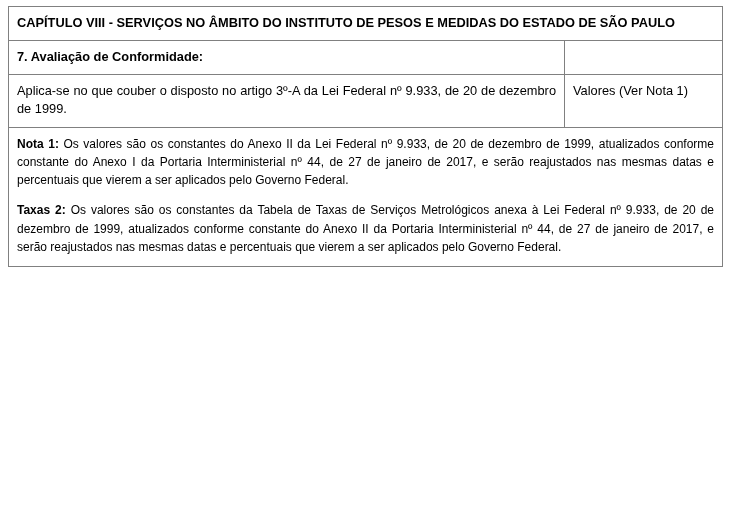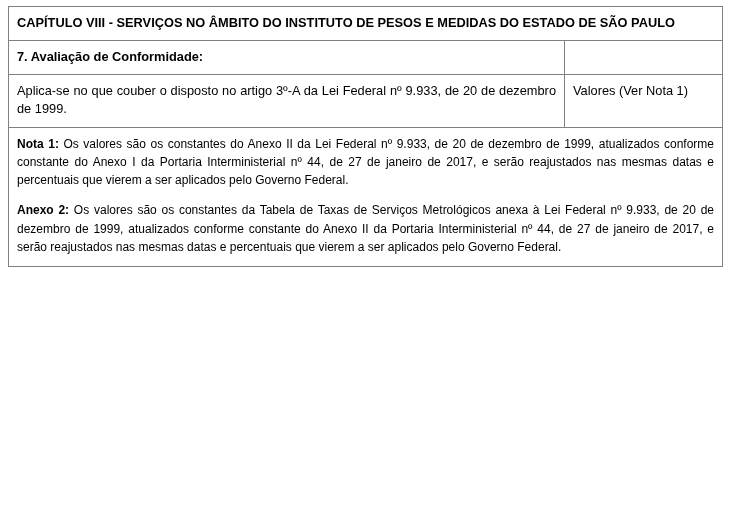--- a/index.html
+++ b/index.html
@@ -88,19 +88,19 @@
       </tr>
 
 
 
       <tr>
         <td class="note-cell" colspan="2">
           <p class="note-p">
             <span class="note-lbl">Nota 1:</span><span> Os valores são os constantes do Anexo II da Lei Federal nº 9.933, de 20 de dezembro de 1999, atualizados conforme constante do Anexo I da Portaria Interministerial nº 44, de 27 de janeiro de 2017, e serão reajustados nas mesmas datas e percentuais que vierem a ser aplicados pelo Governo Federal.</span>
           </p>
           <p class="note-p">
-            <span class="note-lbl">Anexo 2:</span><span> Os valores são os constantes da Tabela de Taxas de Serviços Metrológicos anexa à Lei Federal nº 9.933, de 20 de dezembro de 1999, atualizados conforme constante do Anexo II da Portaria Interministerial nº 44, de 27 de janeiro de 2017, e serão reajustados nas mesmas datas e percentuais que vierem a ser aplicados pelo Governo Federal.</span>
+            <span class="note-lbl">Taxas 2:</span><span> Os valores são os constantes da Tabela de Taxas de Serviços Metrológicos anexa à Lei Federal nº 9.933, de 20 de dezembro de 1999, atualizados conforme constante do Anexo II da Portaria Interministerial nº 44, de 27 de janeiro de 2017, e serão reajustados nas mesmas datas e percentuais que vierem a ser aplicados pelo Governo Federal.</span>
           </p>
         </td>
       </tr>
     </tbody>
   </table>
 </div>
 
 </body></html>

